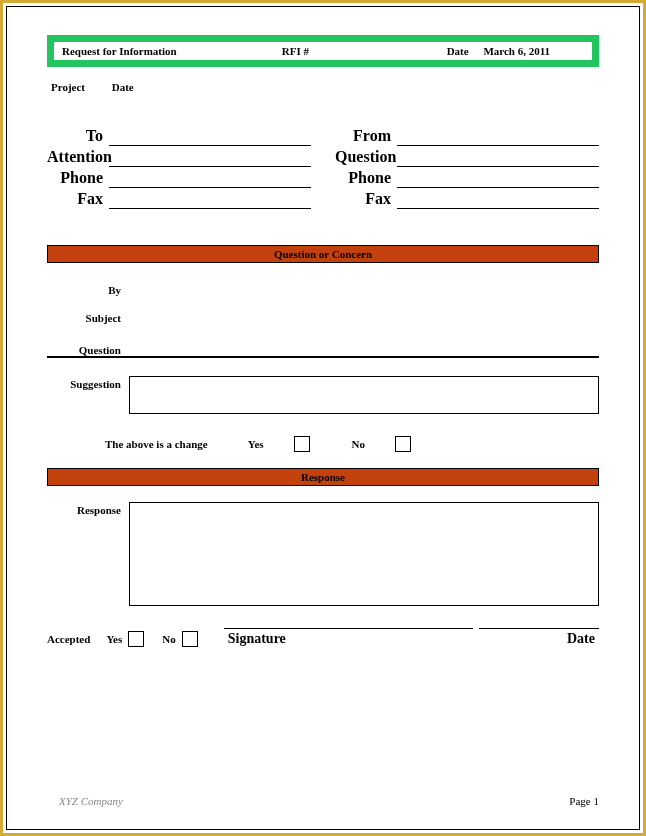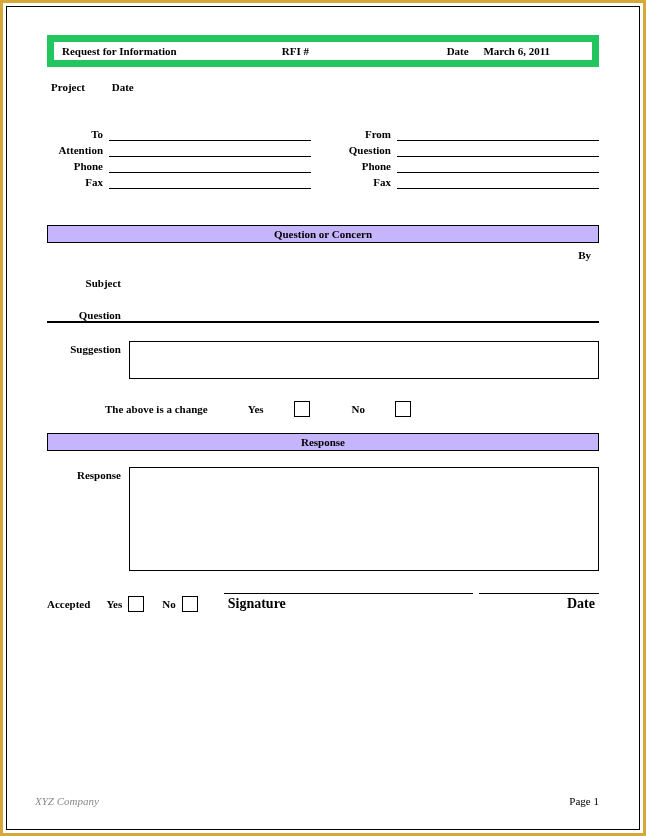--- a/index.html
+++ b/index.html
@@ -49,33 +49,33 @@
     .contact-col { flex: 1; }
     .contact-line {
       display: flex;
       align-items: flex-end;
       margin-bottom: 2px;
     }
     .contact-label {
       width: 62px;
       text-align: right;
       font-weight: bold;
-      font-size: 11px;
+      font-size: 16px;
       padding-right: 6px;
       padding-bottom: 1px;
     }
     .contact-field {
       flex: 1;
       border-bottom: 1px solid #000;
       height: 14px;
     }
     .section-header {
       margin-top: 34px;
       border: 1px solid #000;
-      background: #c4b5fd;
+      background: #c2410c;
       text-align: center;
       font-weight: bold;
       font-size: 11px;
       padding: 2px 0;
     }
     .labeled-row {
       display: flex;
       margin-top: 14px;
     }
     .row-label {
@@ -135,28 +135,28 @@
       border-top: 1px solid #000;
       font-weight: bold;
       font-size: 14px;
       padding-top: 2px;
       padding-left: 4px;
     }
     .sig-cell.date { flex: 1; margin-left: 6px; text-align: right; padding-right: 4px; }
     .footer {
       position: absolute;
       bottom: 22px;
-      left: 28px;
+      left: 52px;
       right: 40px;
       display: flex;
       justify-content: space-between;
       font-size: 11px;
     }
     .footer-left { color: #888; font-style: italic; }
-    #by-row { margin-top: 4px; justify-content: flex-end; }
+    #by-row { margin-top: 19px; }
     #subject-row { margin-top: 14px; }
   </style>
 </head>
 <body>
 
 <div class="outer-frame">
   <div class="inner-frame">
 
     <div class="header-bar">
       <div class="header-left">Request for Information</div>

